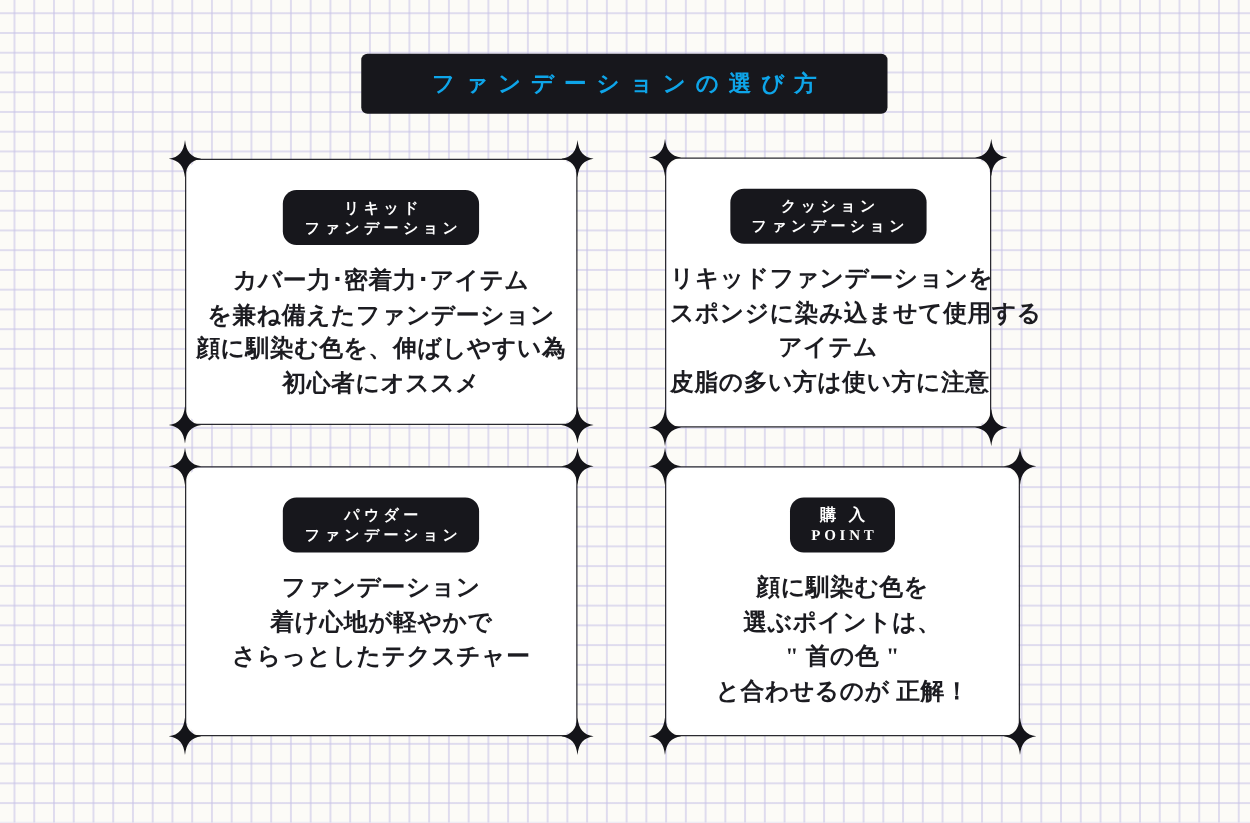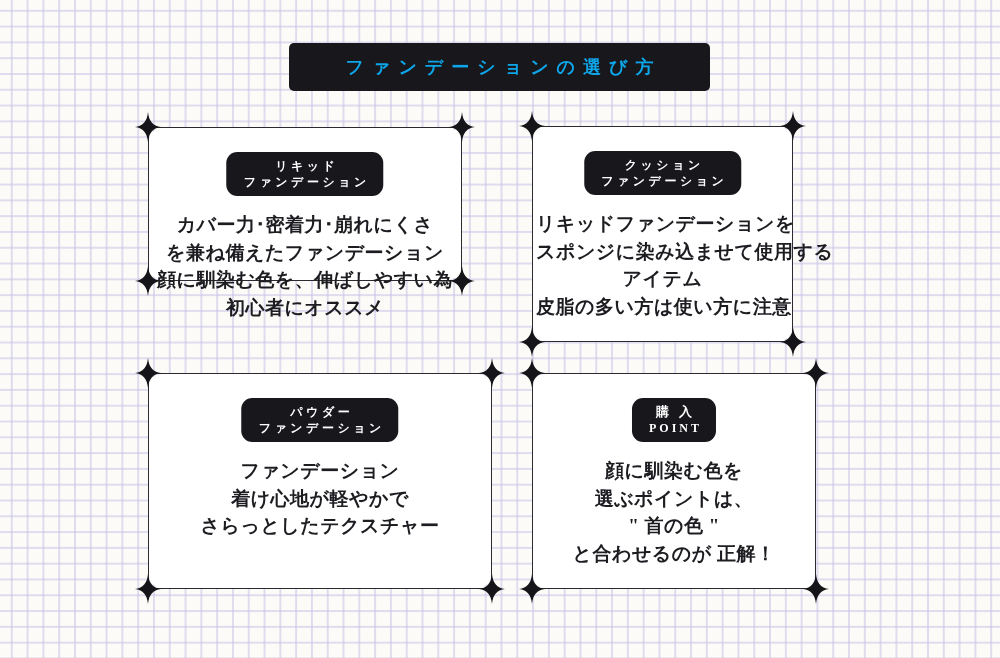--- a/index.html
+++ b/index.html
@@ -21,23 +21,23 @@
     position:absolute;left:289px;top:43px;width:421px;height:48px;
     background:#17171c;border-radius:5px;
     display:flex;align-items:center;justify-content:center;
   }
   .title-bar span{
     color:#0ea5e9;font-size:18px;font-weight:700;
     letter-spacing:8px;padding-left:8px;white-space:nowrap;
   }
 
   .card{position:absolute;}
-  .card1{left:148px;top:127px;width:314px;height:154px;}
+  .card1{left:148px;top:127px;width:314px;height:213px;}
   .card2{left:532px;top:126px;width:261px;height:216px;}
-  .card3{left:148px;top:373px;width:344px;height:216px;}
+  .card3{left:148px;top:373px;width:314px;height:216px;}
   .card4{left:532px;top:373px;width:284px;height:216px;}
 
   .card-bg{position:absolute;inset:1px;background:#ffffff;border-radius:14px;}
   .card-border{position:absolute;inset:0;border:1.5px solid #2a2a30;}
 
   .sparkle{position:absolute;width:26px;height:30px;}
   .sparkle svg{display:block;width:100%;height:100%;fill:#141419;}
   .sparkle.tl{left:-13px;top:-15px;}
   .sparkle.tr{right:-13px;top:-15px;}
   .sparkle.bl{left:-13px;bottom:-15px;}
@@ -92,21 +92,21 @@
     <span class="sparkle br">
         <svg viewBox="0 0 24 24" preserveAspectRatio="none">
           <path d="M12 0C12.9 7.5 16.5 11.1 24 12 16.5 12.9 12.9 16.5 12 24 11.1 16.5 7.5 12.9 0 12 7.5 11.1 11.1 7.5 12 0Z"></path>
         </svg>
       </span>
     <div class="badge">
       <span class="bl1">リキッド</span>
       <span class="bl2">ファンデーション</span>
     </div>
     <div class="card-text">
-      <p>カバー力･密着力･崩れにくさ</p>
+      <p>カバー力･密着力･アイテム</p>
       <p>を兼ね備えたファンデーション</p>
       <p>顔に馴染む色を、伸ばしやすい為</p>
       <p>初心者にオススメ</p>
     </div>
   </div>
 
   <div class="card card2">
     <div class="card-bg"></div>
     <div class="card-border"></div>
     <span class="sparkle tl">

